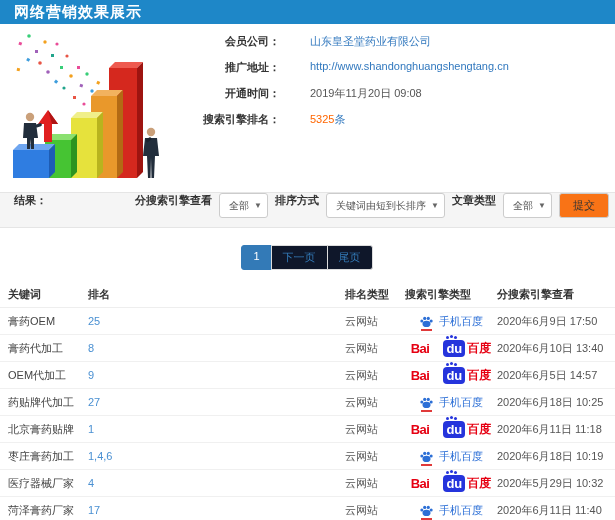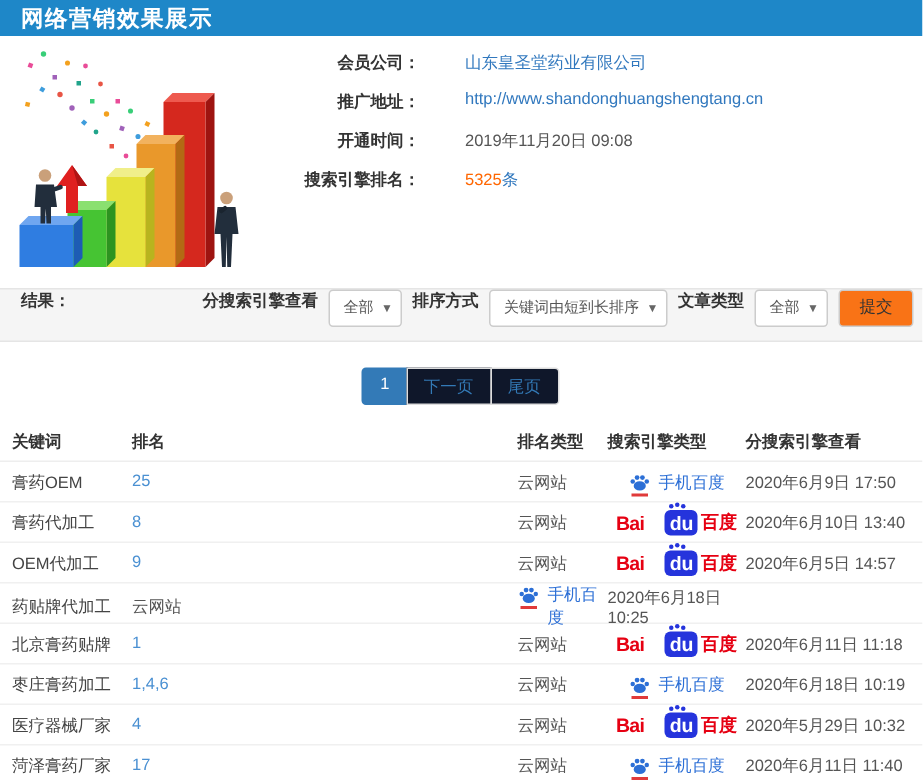--- a/index.html
+++ b/index.html
@@ -226,20 +226,21 @@
           <span class="baidu-pc">
             <b class="bai">Bai</b>
             <span class="du"><i class="dots"></i>du</span>
             <b class="zh">百度</b>
           </span>
         </div>
         <div class="c-time">2020年6月5日 14:57</div>
       </div>
       <div class="trow">
         <div class="c-kw">药贴牌代加工</div>
+        <a class="c-rank">27</a>
         <div class="c-type">云网站</div>
         <div class="c-eng">
           <span class="baidu-m">
             <span class="paw"><svg width="15" height="15" viewBox="0 0 16 16">
                 <ellipse cx="8" cy="10.6" rx="4.3" ry="3.3" fill="#2c6fd6"></ellipse>
                 <circle cx="3" cy="7.4" r="1.6" fill="#2c6fd6"></circle>
                 <circle cx="6.1" cy="4.7" r="1.7" fill="#2c6fd6"></circle>
                 <circle cx="9.9" cy="4.7" r="1.7" fill="#2c6fd6"></circle>
                 <circle cx="13" cy="7.4" r="1.6" fill="#2c6fd6"></circle>
               </svg></span>

